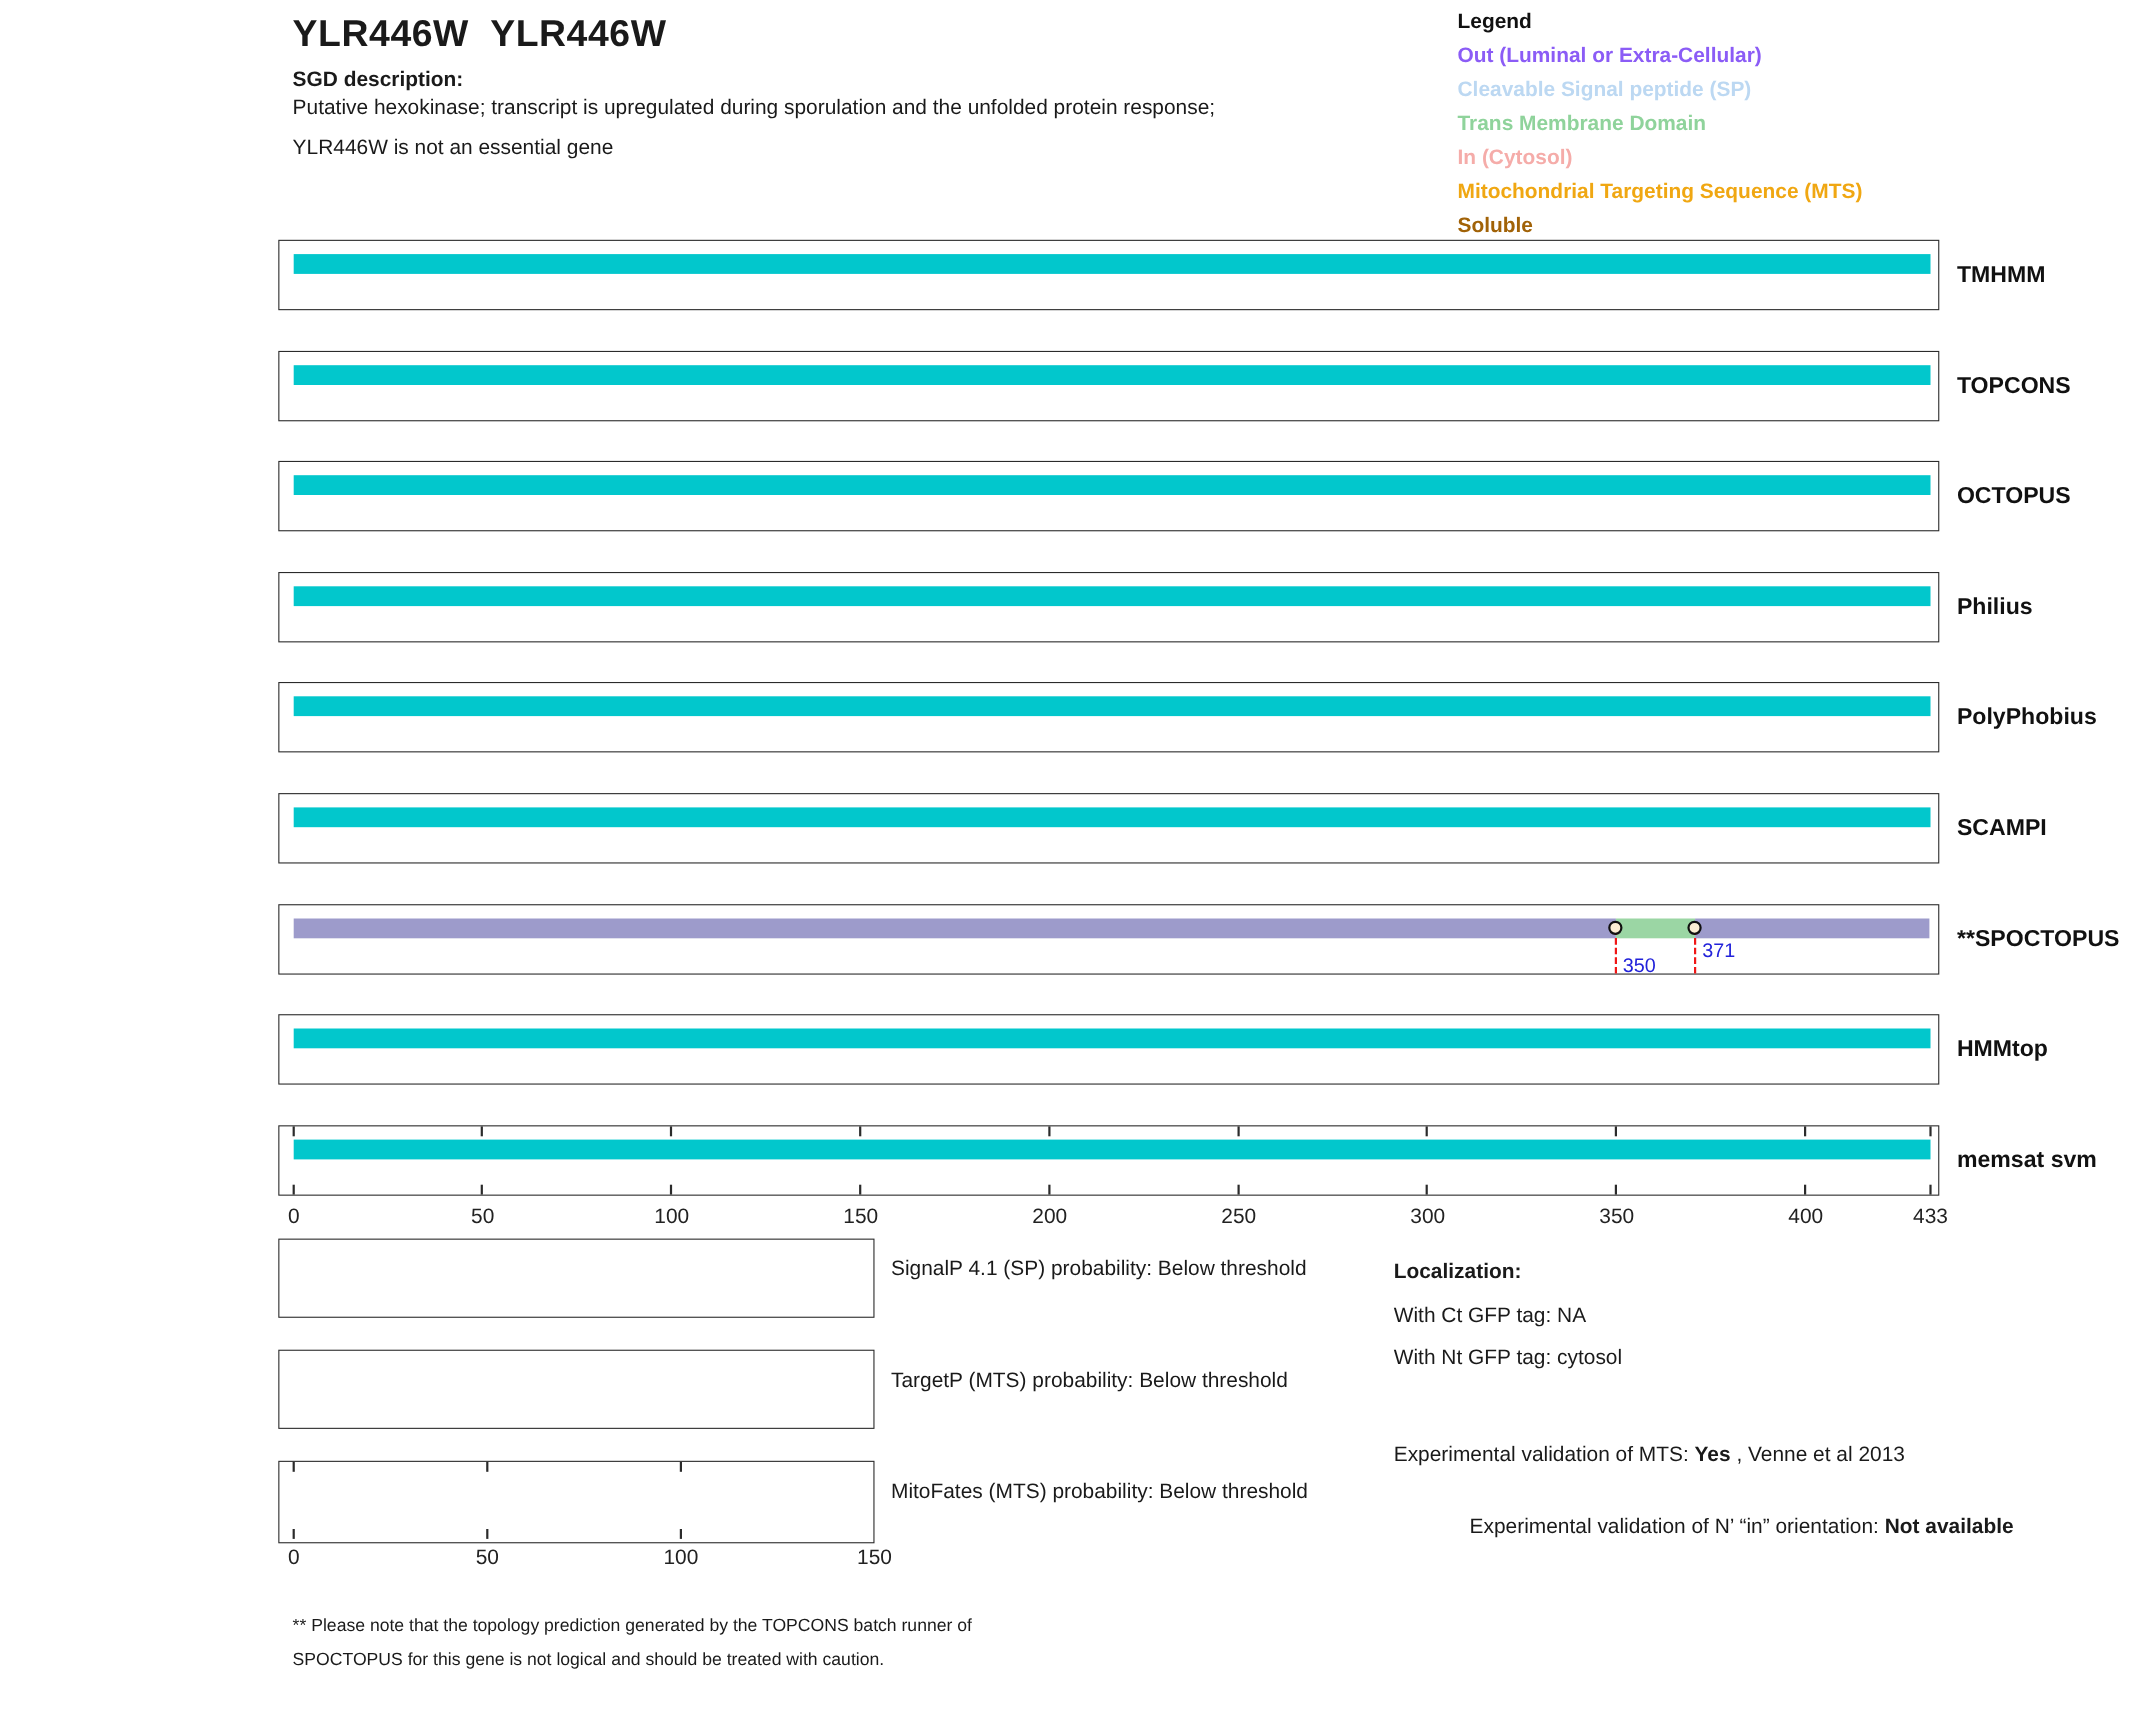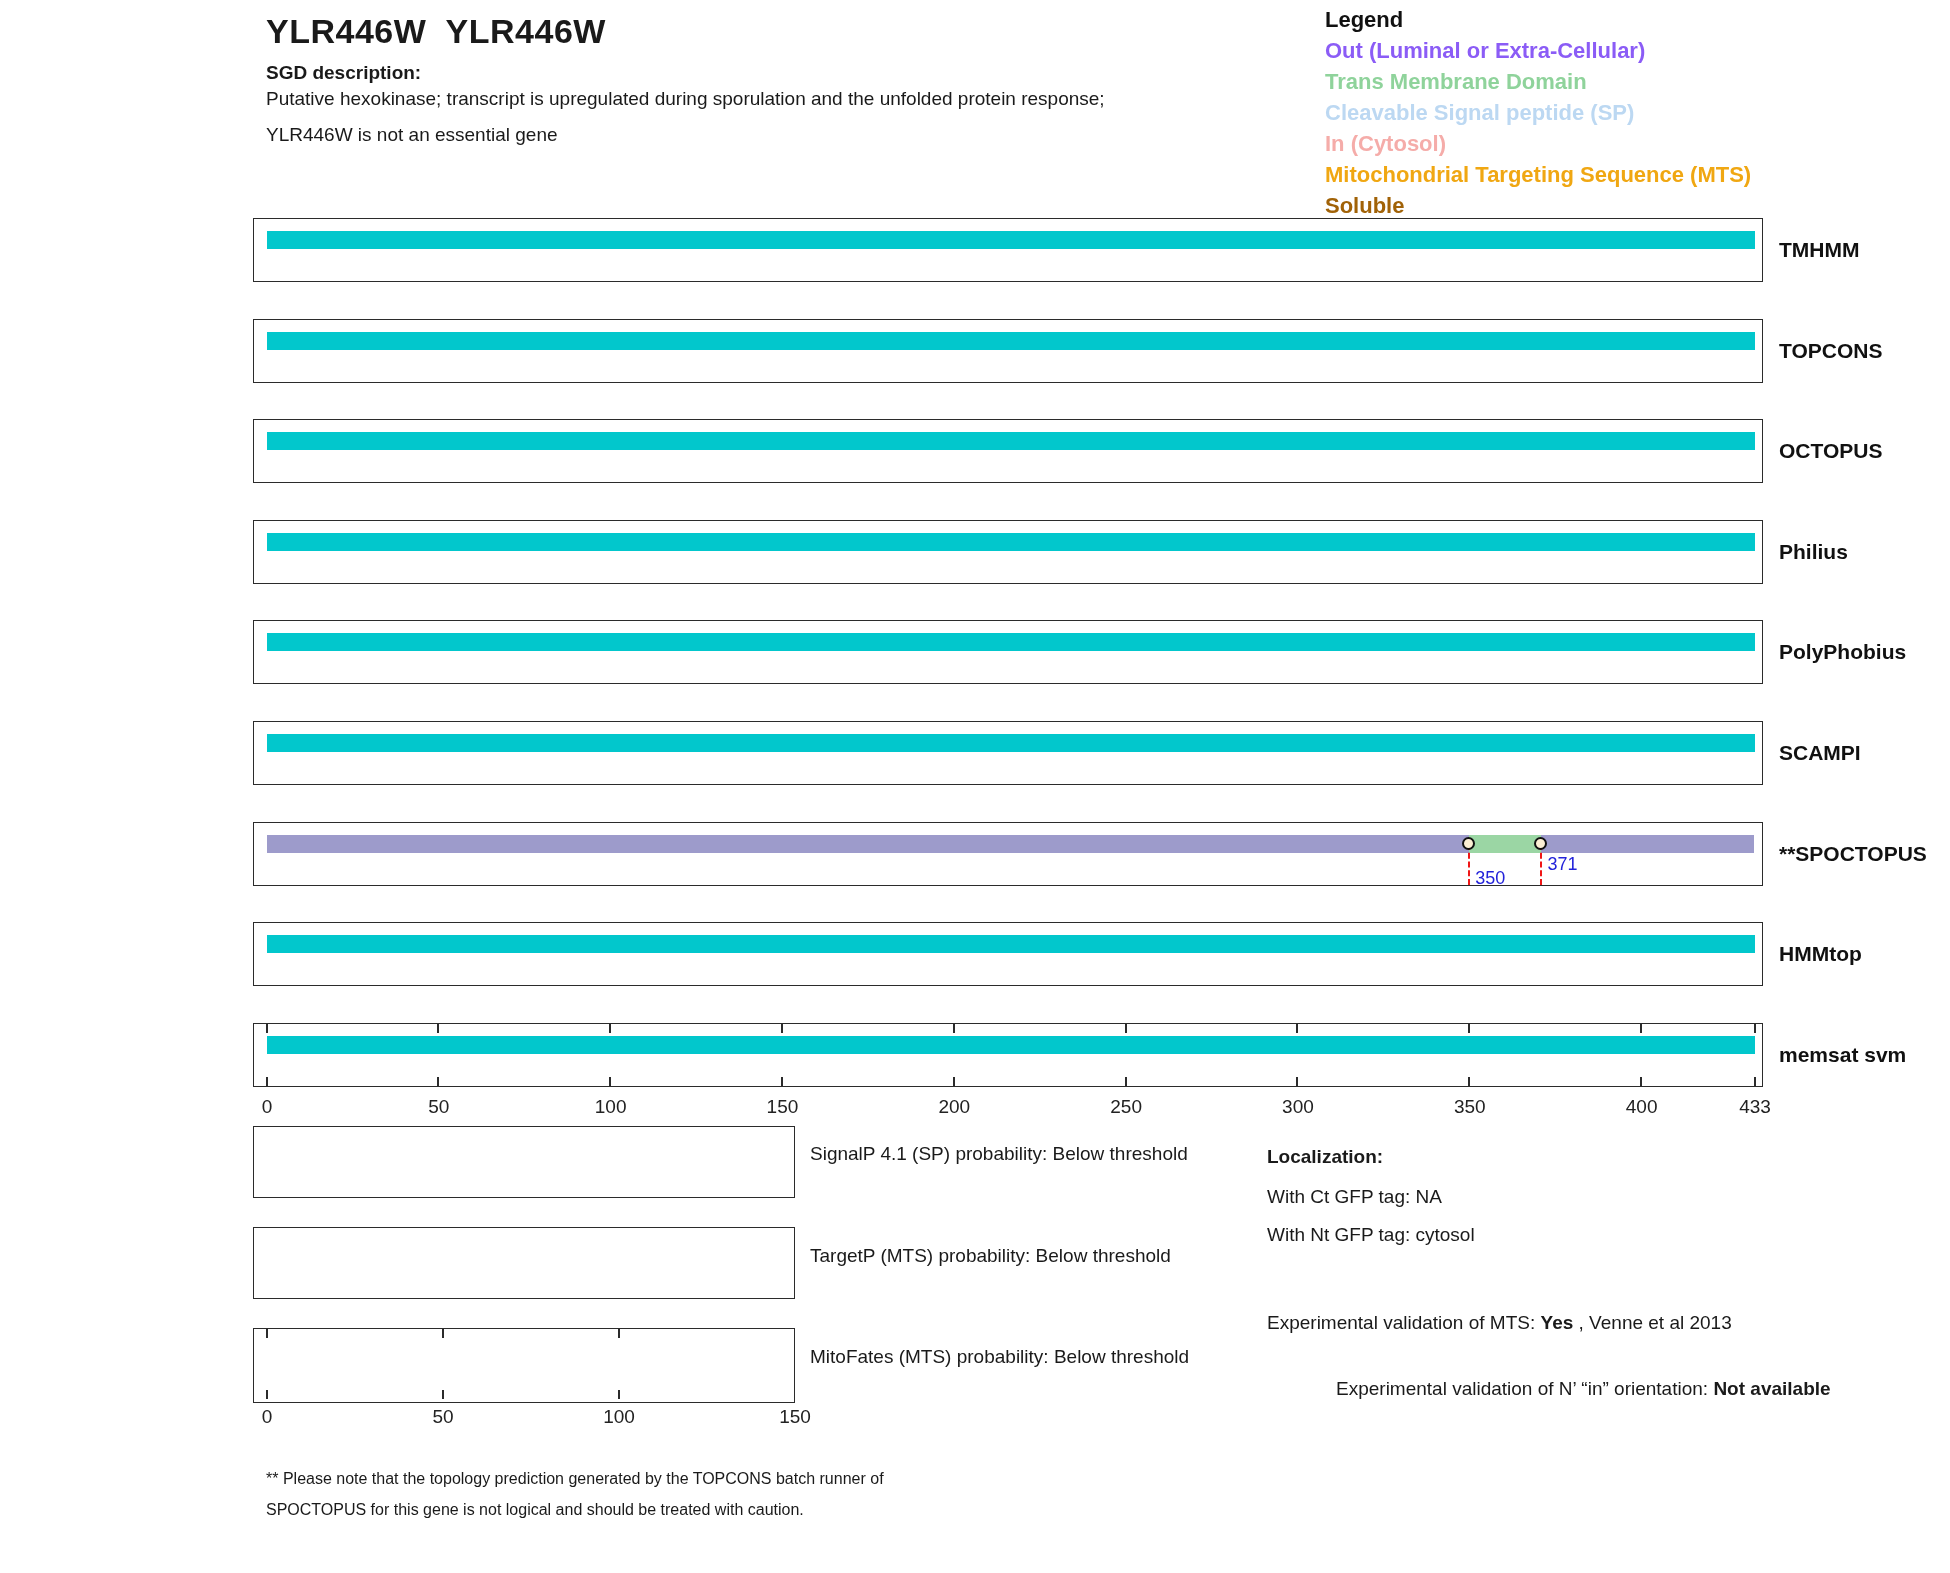--- a/index.html
+++ b/index.html
@@ -2,21 +2,21 @@
 <html><head>
 <meta charset="utf-8">
 <style>
   html,body{margin:0;padding:0;background:#ffffff;}
   #canvas{position:relative;width:1950px;height:1573px;background:#ffffff;
           font-family:"Liberation Sans", sans-serif;color:#1a1a1a;overflow:hidden;}
   .abs{position:absolute;}
   .title{font-size:34px;font-weight:bold;white-space:pre;letter-spacing:.5px;}
   .sgd{font-size:19px;font-weight:bold;}
   .desc{font-size:19px;white-space:nowrap;}
-  .legend{line-height:31px;font-size:22px;font-weight:bold;white-space:nowrap;}
+  .legend{line-height:31px;font-size:19px;font-weight:bold;white-space:nowrap;}
   .legend .lg-title{color:#111111;}
   .track-box{position:absolute;background:#ffffff;border:1.5px solid #2b2b2b;}
   .seg{position:absolute;top:12px;height:18px;}
   .track-label{position:absolute;left:1779px;font-size:21px;font-weight:bold;white-space:nowrap;color:#111;}
   .tick{position:absolute;width:2px;height:9px;background:#2b2b2b;}
   .axis-label{position:absolute;transform:translateX(-50%);font-size:19px;color:#222;}
   .marker-circle{position:absolute;width:9px;height:9px;border:2.6px solid #111111;border-radius:50%;}
   .marker-line{position:absolute;width:0;border-left:2.4px dashed #f01616;}
   .marker-label{position:absolute;font-size:18px;}
   .panel-box{position:absolute;background:#ffffff;border:1.5px solid #2b2b2b;}
@@ -33,22 +33,22 @@
 <div id="canvas">
 
   <div class="abs title" style="left:266px;top:12px;">YLR446W  YLR446W</div>
   <div class="abs sgd" style="left:266px;top:62px;">SGD description:</div>
   <div class="abs desc" style="left:266px;top:88px;">Putative hexokinase; transcript is upregulated during sporulation and the unfolded protein response;</div>
   <div class="abs desc" style="left:266px;top:124px;">YLR446W is not an essential gene</div>
 
   <div class="abs legend" style="left:1325px;top:4px;">
     <div class="lg-title">Legend</div>
   <div style="color: #8b5cf6;">Out (Luminal or Extra-Cellular)</div>
+      <div style="color: rgb(188, 216, 242);">Cleavable Signal peptide (SP)</div>
       <div style="color: rgb(143, 211, 155);">Trans Membrane Domain</div>
-      <div style="color: rgb(188, 216, 242);">Cleavable Signal peptide (SP)</div>
       <div style="color: rgb(245, 172, 169);">In (Cytosol)</div>
       <div style="color: rgb(240, 167, 18);">Mitochondrial Targeting Sequence (MTS)</div>
       <div style="color: #a16207;">Soluble</div>
     </div>
 
   <div id="plot-layer">
       <div class="track-box" style="left: 253px; top: 218px; width: 1508px; height: 62px;">
         <div class="seg" style="left: 12.5px; width: 1488px; background: rgb(2, 199, 204);"></div>
       </div>
       <div class="track-label" style="top: 238px;">TMHMM</div>

